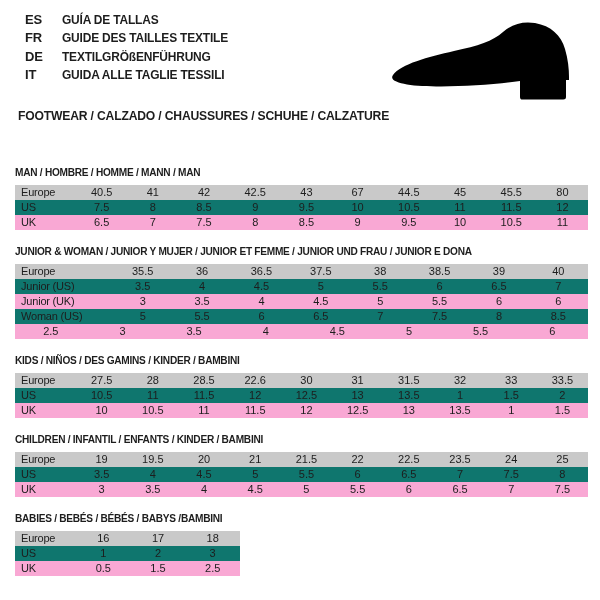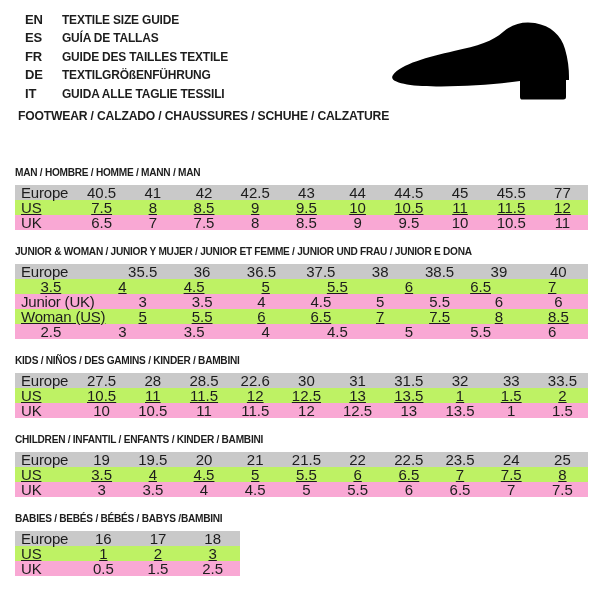--- a/index.html
+++ b/index.html
@@ -37,39 +37,35 @@
   .tables{position:absolute;top:166px;left:15px;width:573px;}
   .section{margin-bottom:15px;}
   .section-title{
     font-weight:bold;font-size:11.5px;white-space:nowrap;
     letter-spacing:-0.3px;
     transform:scaleX(0.88);transform-origin:0 50%;
     margin-bottom:7px;line-height:12px;
   }
   .size-table{width:100%;}
   .section.narrow .size-table{width:225px;}
-  .trow{display:flex;height:15px;font-size:15px;line-height:15px;}
+  .trow{display:flex;height:15px;font-size:11px;line-height:15px;}
   .trow-head{background:#c9c9c9;}
   .trow-alt{background:#f9a8d4;}
-  .trow-plain{background:#bef264;text-decoration:underline;}
+  .trow-plain{background:#0f766e;}
   .cell{white-space:nowrap;overflow:visible;}
   .cell.lbl{width:55px;padding-left:6px;flex:none;letter-spacing:-0.2px;}
   .section.wide-label .cell.lbl{width:92px;}
   .cell.val{flex:1;text-align:center;}
 </style>
 </head>
 <body>
 
 <div class="page">
 
   <div class="lang-block">
-    <div class="lang-line">
-      <span class="lang-code">EN</span>
-      <span class="lang-label">TEXTILE SIZE GUIDE</span>
-    </div>
     <div class="lang-line">
       <span class="lang-code">ES</span>
       <span class="lang-label">GUÍA DE TALLAS</span>
     </div>
     <div class="lang-line">
       <span class="lang-code">FR</span>
       <span class="lang-label">GUIDE DES TAILLES TEXTILE</span>
     </div>
     <div class="lang-line">
       <span class="lang-code">DE</span>
@@ -110,25 +106,25 @@
     <div class="section">
       <div class="section-title">MAN / HOMBRE / HOMME / MANN / MAN</div>
       <div class="size-table">
           <div class="trow trow-head">
             <span class="cell lbl">Europe</span>
             <span class="cell val">40.5</span>
             <span class="cell val">41</span>
             <span class="cell val">42</span>
             <span class="cell val">42.5</span>
             <span class="cell val">43</span>
-            <span class="cell val">44</span>
+            <span class="cell val">67</span>
             <span class="cell val">44.5</span>
             <span class="cell val">45</span>
             <span class="cell val">45.5</span>
-            <span class="cell val">77</span>
+            <span class="cell val">80</span>
           </div>
           <div class="trow trow-plain">
             <span class="cell lbl">US</span>
             <span class="cell val">7.5</span>
             <span class="cell val">8</span>
             <span class="cell val">8.5</span>
             <span class="cell val">9</span>
             <span class="cell val">9.5</span>
             <span class="cell val">10</span>
             <span class="cell val">10.5</span>
@@ -160,20 +156,21 @@
             <span class="cell val">35.5</span>
             <span class="cell val">36</span>
             <span class="cell val">36.5</span>
             <span class="cell val">37.5</span>
             <span class="cell val">38</span>
             <span class="cell val">38.5</span>
             <span class="cell val">39</span>
             <span class="cell val">40</span>
           </div>
           <div class="trow trow-plain">
+            <span class="cell lbl">Junior (US)</span>
             <span class="cell val">3.5</span>
             <span class="cell val">4</span>
             <span class="cell val">4.5</span>
             <span class="cell val">5</span>
             <span class="cell val">5.5</span>
             <span class="cell val">6</span>
             <span class="cell val">6.5</span>
             <span class="cell val">7</span>
           </div>
           <div class="trow trow-alt">

